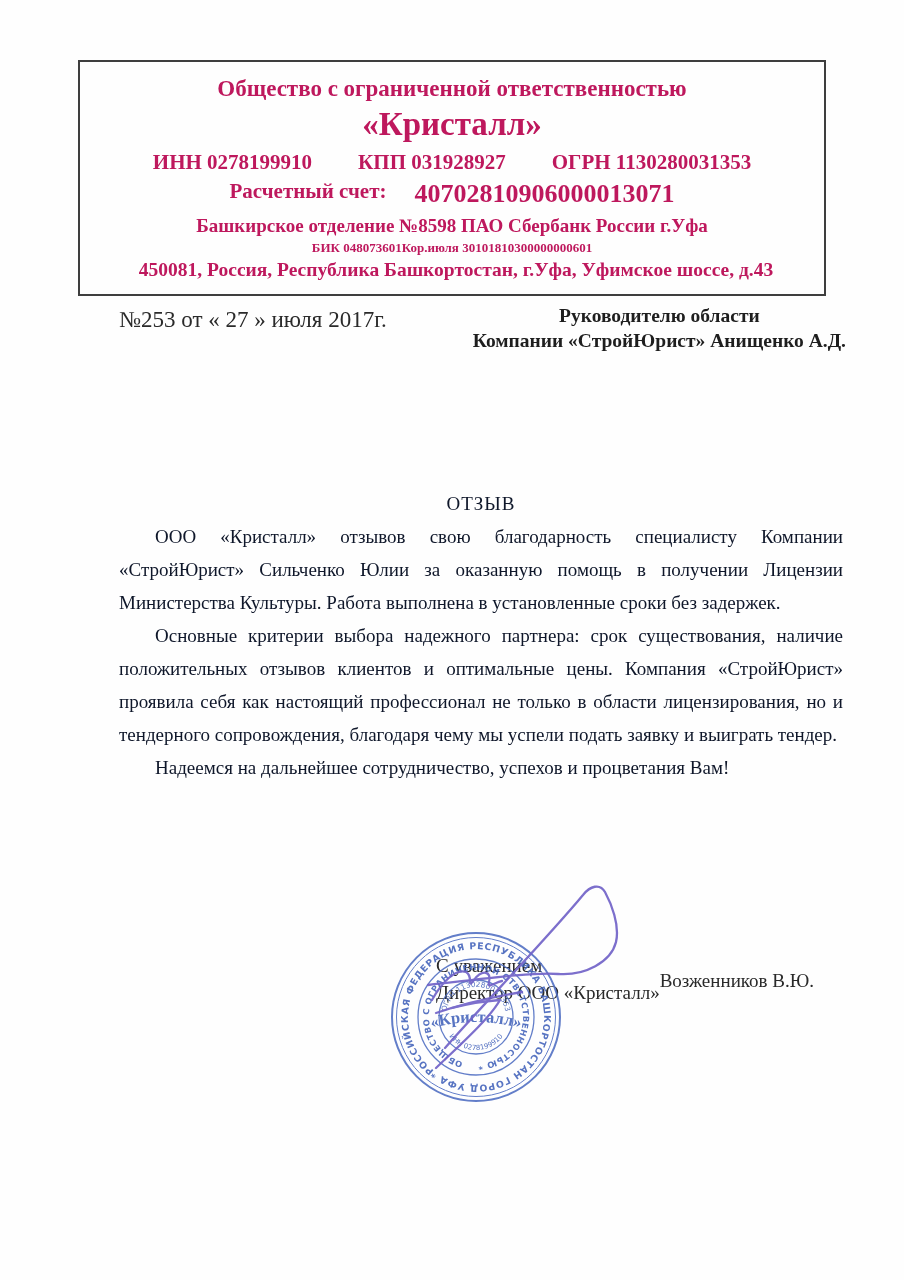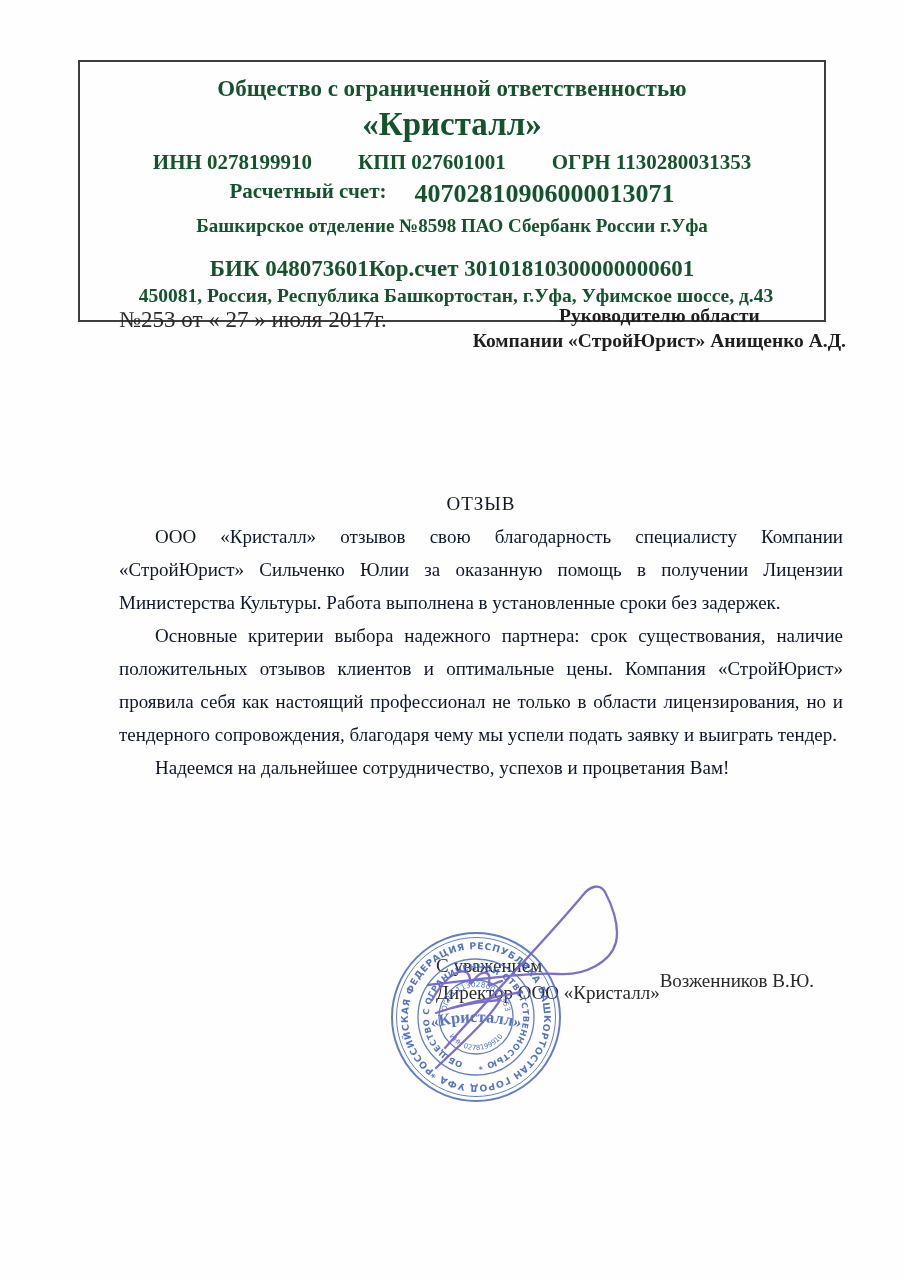--- a/index.html
+++ b/index.html
@@ -17,31 +17,31 @@
   }
 
   
   .letterhead {
     position: absolute;
     left: 78px; top: 60px;
     width: 744px;
     border: 2px solid #3e3e3e;
     text-align: center;
     padding: 14px 0 13px 0;
-    color: #14532d;
+    color: #be185d;
   }
   .lh-org-type   { font-size: 23px; font-weight: bold; }
   .lh-company    { font-size: 33px; font-weight: bold; margin-top: 4px; }
   .lh-codes      { font-size: 21px; font-weight: bold; margin-top: 7px;
                    display: flex; justify-content: center; gap: 46px; }
   .lh-account    { font-size: 21px; font-weight: bold; margin-top: 4px;
                    display: flex; justify-content: center; gap: 28px; }
   .lh-account .num { font-size: 26px; }
   .lh-bank       { font-size: 19px; font-weight: bold; margin-top: 6px; }
-  .lh-bik        { font-size: 23px; font-weight: bold; margin-top: 19px;
+  .lh-bik        { font-size: 13px; font-weight: bold; margin-top: 3px;
                    display: flex; justify-content: center; }
   .lh-address    { font-size: 19.5px; font-weight: bold; margin-top: 3px; padding-left: 8px; }
 
   
   .meta-row {
     position: absolute;
     left: 119px; right: 58px; top: 303px;
     display: flex; justify-content: space-between; align-items: flex-start;
   }
   .doc-number { font-size: 23px; padding-top: 4px; color: #2a2a2a; }
@@ -93,31 +93,31 @@
 </head>
 <body>
 
 <div class="page">
 
   <div class="letterhead">
     <div class="lh-org-type">Общество с ограниченной ответственностью</div>
     <div class="lh-company">«Кристалл»</div>
     <div class="lh-codes">
       <span>ИНН 0278199910</span>
-      <span>КПП 027601001</span>
+      <span>КПП 031928927</span>
       <span>ОГРН 1130280031353</span>
     </div>
     <div class="lh-account">
       <span>Расчетный счет:</span>
       <span class="num">40702810906000013071</span>
     </div>
     <div class="lh-bank">Башкирское отделение №8598 ПАО Сбербанк России  г.Уфа</div>
     <div class="lh-bik">
       <span>БИК 048073601</span>
-      <span>Кор.счет 30101810300000000601</span>
+      <span>Кор.июля 30101810300000000601</span>
     </div>
     <div class="lh-address">450081, Россия, Республика Башкортостан, г.Уфа, Уфимское шоссе, д.43</div>
   </div>
 
   <div class="meta-row">
     <div class="doc-number">№253 от « 27 » июля 2017г.</div>
     <div class="recipient">
       <div>Руководителю области</div>
       <div>Компании «СтройЮрист» Анищенко А.Д.</div>
     </div>

